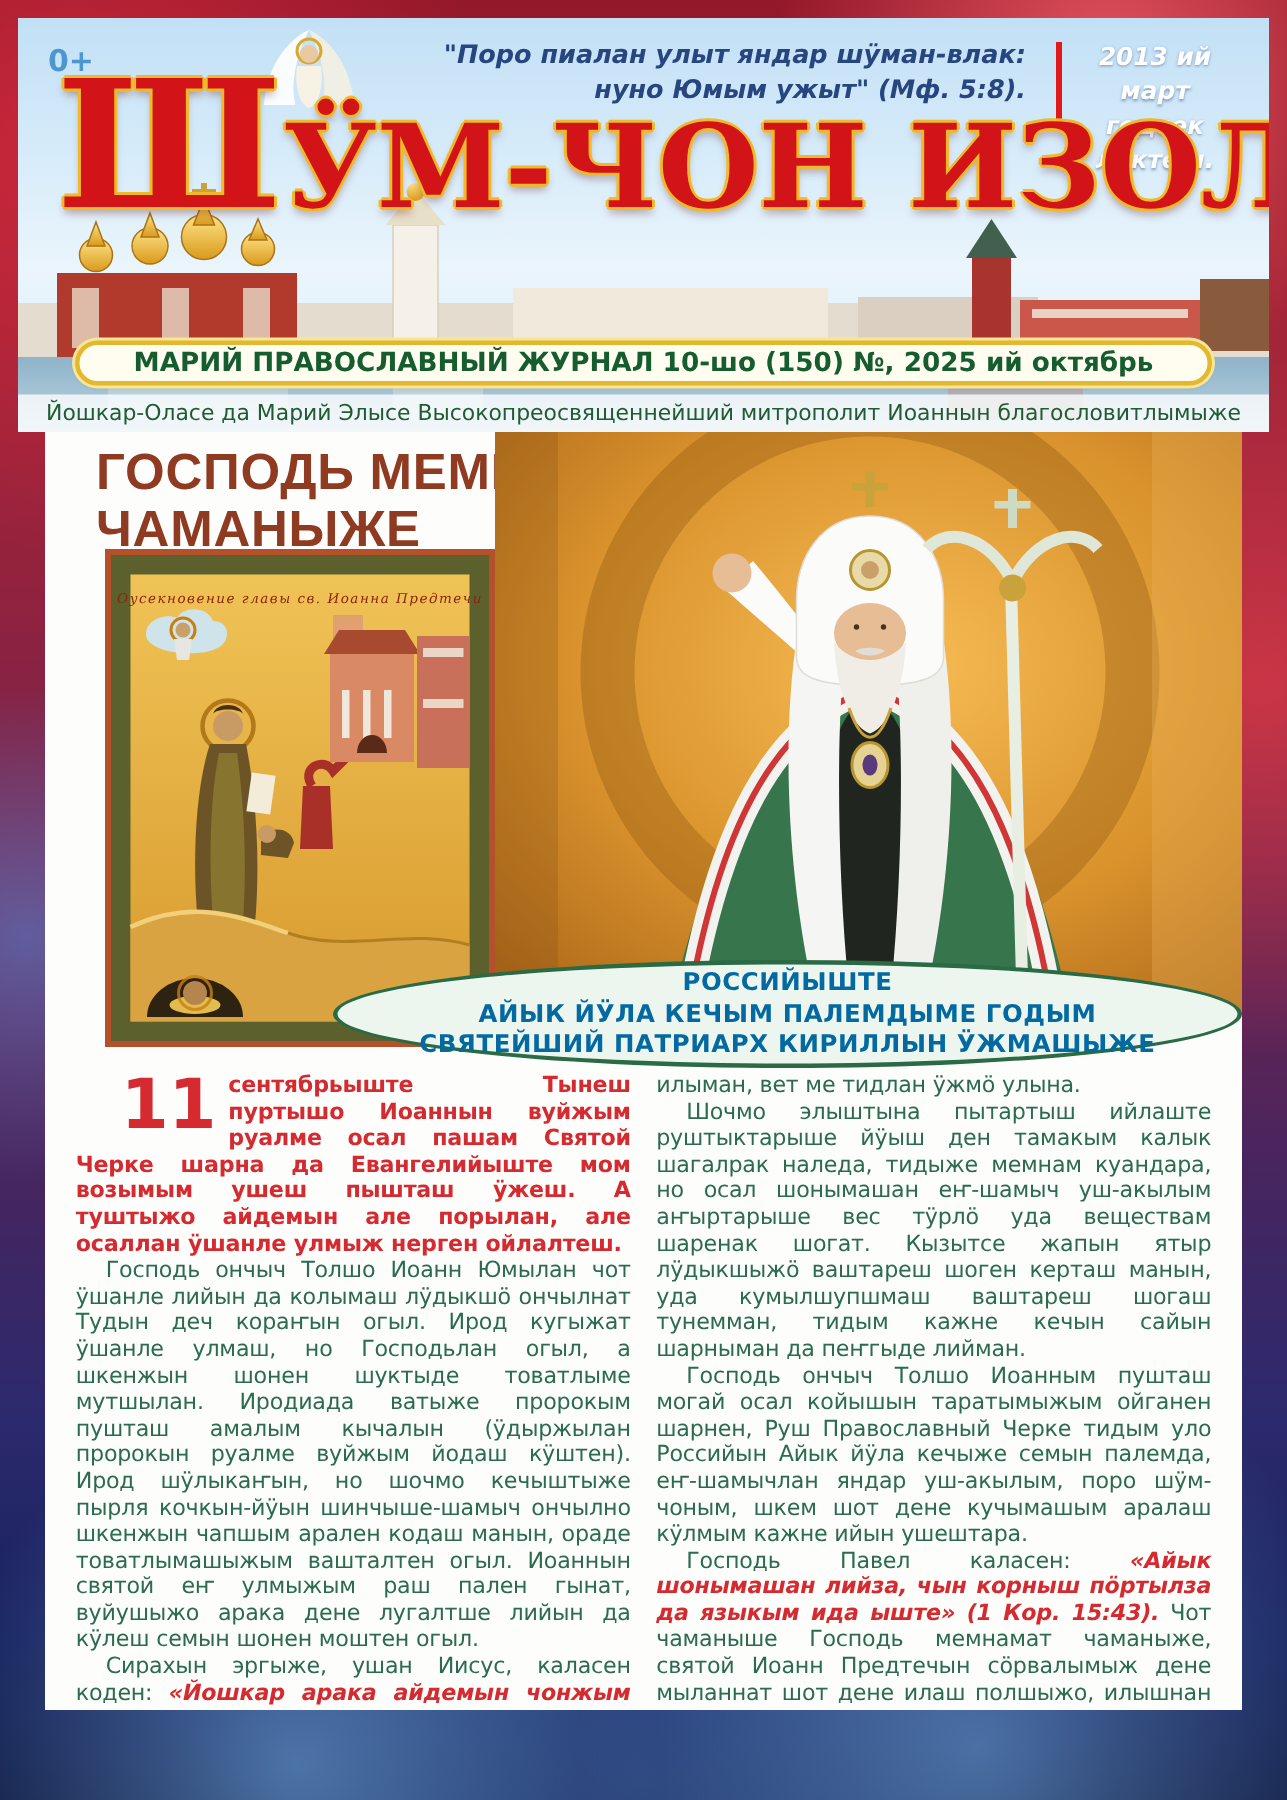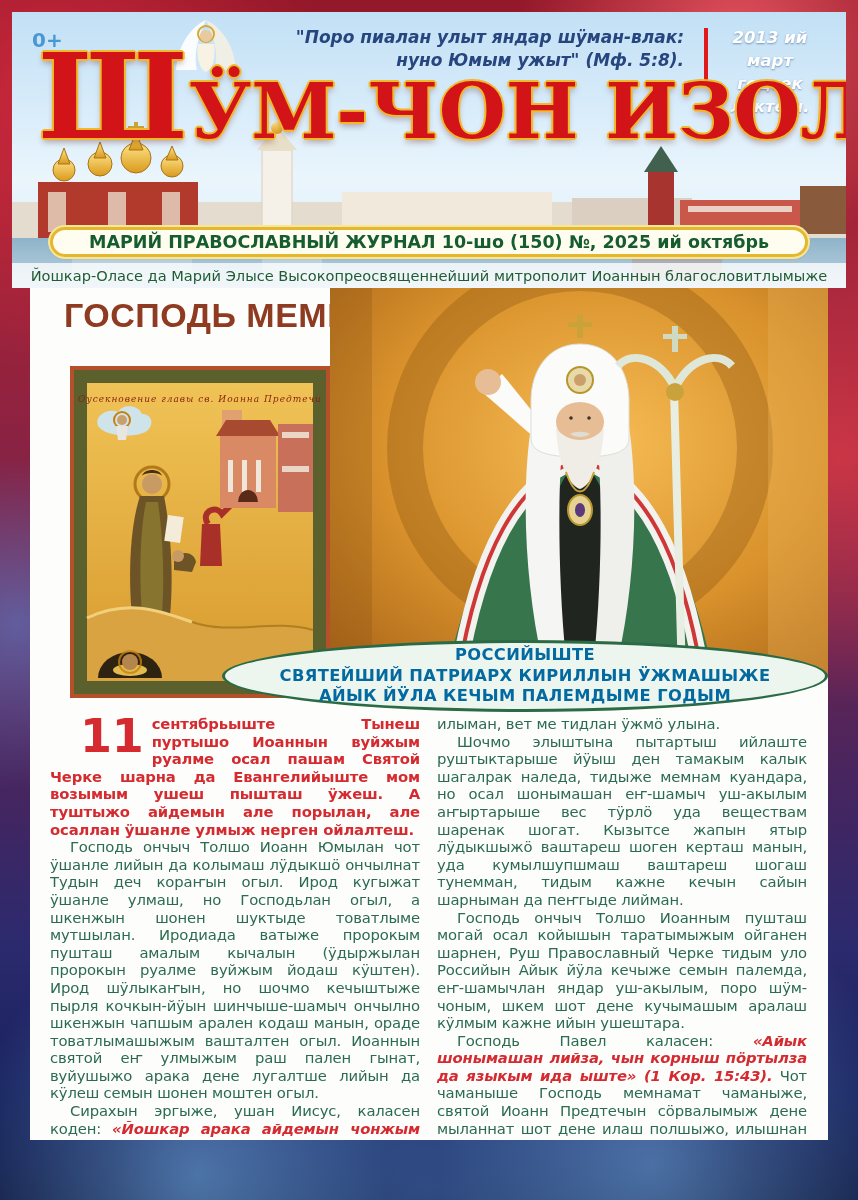--- a/index.html
+++ b/index.html
@@ -42,21 +42,21 @@
   .content{position:absolute;left:30px;top:288px;width:798px;height:852px;background:#fdfdfb;}
   .headline{position:absolute;left:34px;top:8px;color:#8e3b22;font-family:"Liberation Sans",sans-serif;
     font-size:34px;font-weight:bold;line-height:1.12;letter-spacing:.5px;}
   .icon-img{position:absolute;left:40px;top:78px;width:260px;height:332px;}
   .photo{position:absolute;left:300px;top:0;width:498px;height:388px;}
   .callout{position:absolute;left:192px;top:352px;width:606px;height:72px;border-radius:50%;
     background:#edf6ee;border:3px solid #2a6b45;box-sizing:border-box;
     display:flex;flex-direction:column;justify-content:center;align-items:center;
     color:#0369a1;font-size:16.3px;font-weight:bold;line-height:1.27;text-align:center;letter-spacing:.4px;}
   .cols{position:absolute;left:20px;top:427px;width:758px;height:422px;overflow:hidden;
-    display:flex;gap:17px;}
+    display:flex;gap:17px;justify-content:center;}
   .col{width:370px;color:#2b6b4f;font-size:14.8px;line-height:1.19;text-align:justify;letter-spacing:-0.15px;}
   .col p{margin:0;}
   .indent{text-indent:20px;}
   .lead{color:#d42a30;font-weight:bold;}
   .dropcap{float:left;font-size:46px;line-height:.8;font-weight:bold;color:#d42a30;margin:3px 8px 0 30px;}
   .redq{color:#d42a30;font-style:italic;font-weight:bold;}
 </style>
 </head>
 <body>
 
@@ -139,20 +139,21 @@
 
     <div class="issue-banner">МАРИЙ ПРАВОСЛАВНЫЙ ЖУРНАЛ 10-шо (150) №, 2025 ий октябрь</div>
 
     <div class="blessing">Йошкар-Оласе да Марий Элысе Высокопреосвященнейший митрополит Иоаннын благословитлымыже почеш</div>
   </div>
 
   <div class="content">
 
     <div class="headline">
       <div>ГОСПОДЬ МЕМНАМ</div>
+      <div>ЧАМАНЫЖЕ</div>
     </div>
 
     <svg class="icon-img" viewBox="0 0 260 332">
       <defs>
         <linearGradient id="ikG" x1="0" y1="0" x2="0" y2="1">
           <stop offset="0" stop-color="#f0c356"></stop>
             <stop offset="1" stop-color="#d89a2e"></stop>
         </linearGradient>
       </defs>
       <rect x="0" y="0" width="260" height="332" fill="#b5512a"></rect>
@@ -246,22 +247,22 @@
       <rect x="333" y="46" width="24" height="5" fill="#cfdac2"></rect>
       <circle cx="345" cy="104" r="9" fill="#c9a23c"></circle>
 
       <path d="M236,184 C245,210 255,210 264,184" stroke="#caa23a" stroke-width="2" fill="none"></path>
       <ellipse cx="250" cy="222" rx="12" ry="15" fill="#e6d292" stroke="#b8962e" stroke-width="2"></ellipse>
       <ellipse cx="250" cy="222" rx="5" ry="7" fill="#5a3a7a"></ellipse>
     </svg>
 
     <div class="callout">
       <div>РОССИЙЫШТЕ</div>
+      <div>АЙЫК ЙӰЛА КЕЧЫМ ПАЛЕМДЫМЕ ГОДЫМ</div>
       <div>СВЯТЕЙШИЙ ПАТРИАРХ КИРИЛЛЫН ӰЖМАШЫЖЕ</div>
-      <div>АЙЫК ЙӰЛА КЕЧЫМ ПАЛЕМДЫМЕ ГОДЫМ</div>
     </div>
 
     <div class="cols">
       <div class="col">
         <p class="lead"><span class="dropcap">11</span><span>сентябрьыште Тынеш пуртышо Иоаннын вуйжым руалме осал пашам Святой Черке шарна да Евангелийыште мом возымым ушеш пышташ ӱжеш. А туштыжо айдемын але порылан, але осаллан ӱшанле улмыж нерген ойлалтеш.</span></p>
         <p class="indent">Господь ончыч Толшо Иоанн Юмылан чот ӱшанле лийын да колымаш лӱдыкшӧ ончылнат Тудын деч кораҥын огыл. Ирод кугыжат ӱшанле улмаш, но Господьлан огыл, а шкенжын шонен шуктыде товатлыме мутшылан. Иродиада ватыже пророкым пушташ амалым кычалын (ӱдыржылан пророкын руалме вуйжым йодаш кӱштен). Ирод шӱлыкаҥын, но шочмо кечыштыже пырля кочкын-йӱын шинчыше-шамыч ончылно шкенжын чапшым арален кодаш манын, ораде товатлымашыжым вашталтен огыл. Иоаннын святой еҥ улмыжым раш пален гынат, вуйушыжо арака дене лугалтше лийын да кӱлеш семын шонен моштен огыл.</p>
         <p class="indent"><span>Сирахын эргыже, ушан Иисус, каласен коден: </span><span class="redq">«Йошкар арака айдемын чонжым веселаҥдаш пуалтын, но тудым шуко йӱмӧ дене кугу ойго лиеш» (Сир. 31:32-34).</span></p>
       </div>
       <div class="col">
         <p>илыман, вет ме тидлан ӱжмӧ улына.</p>

